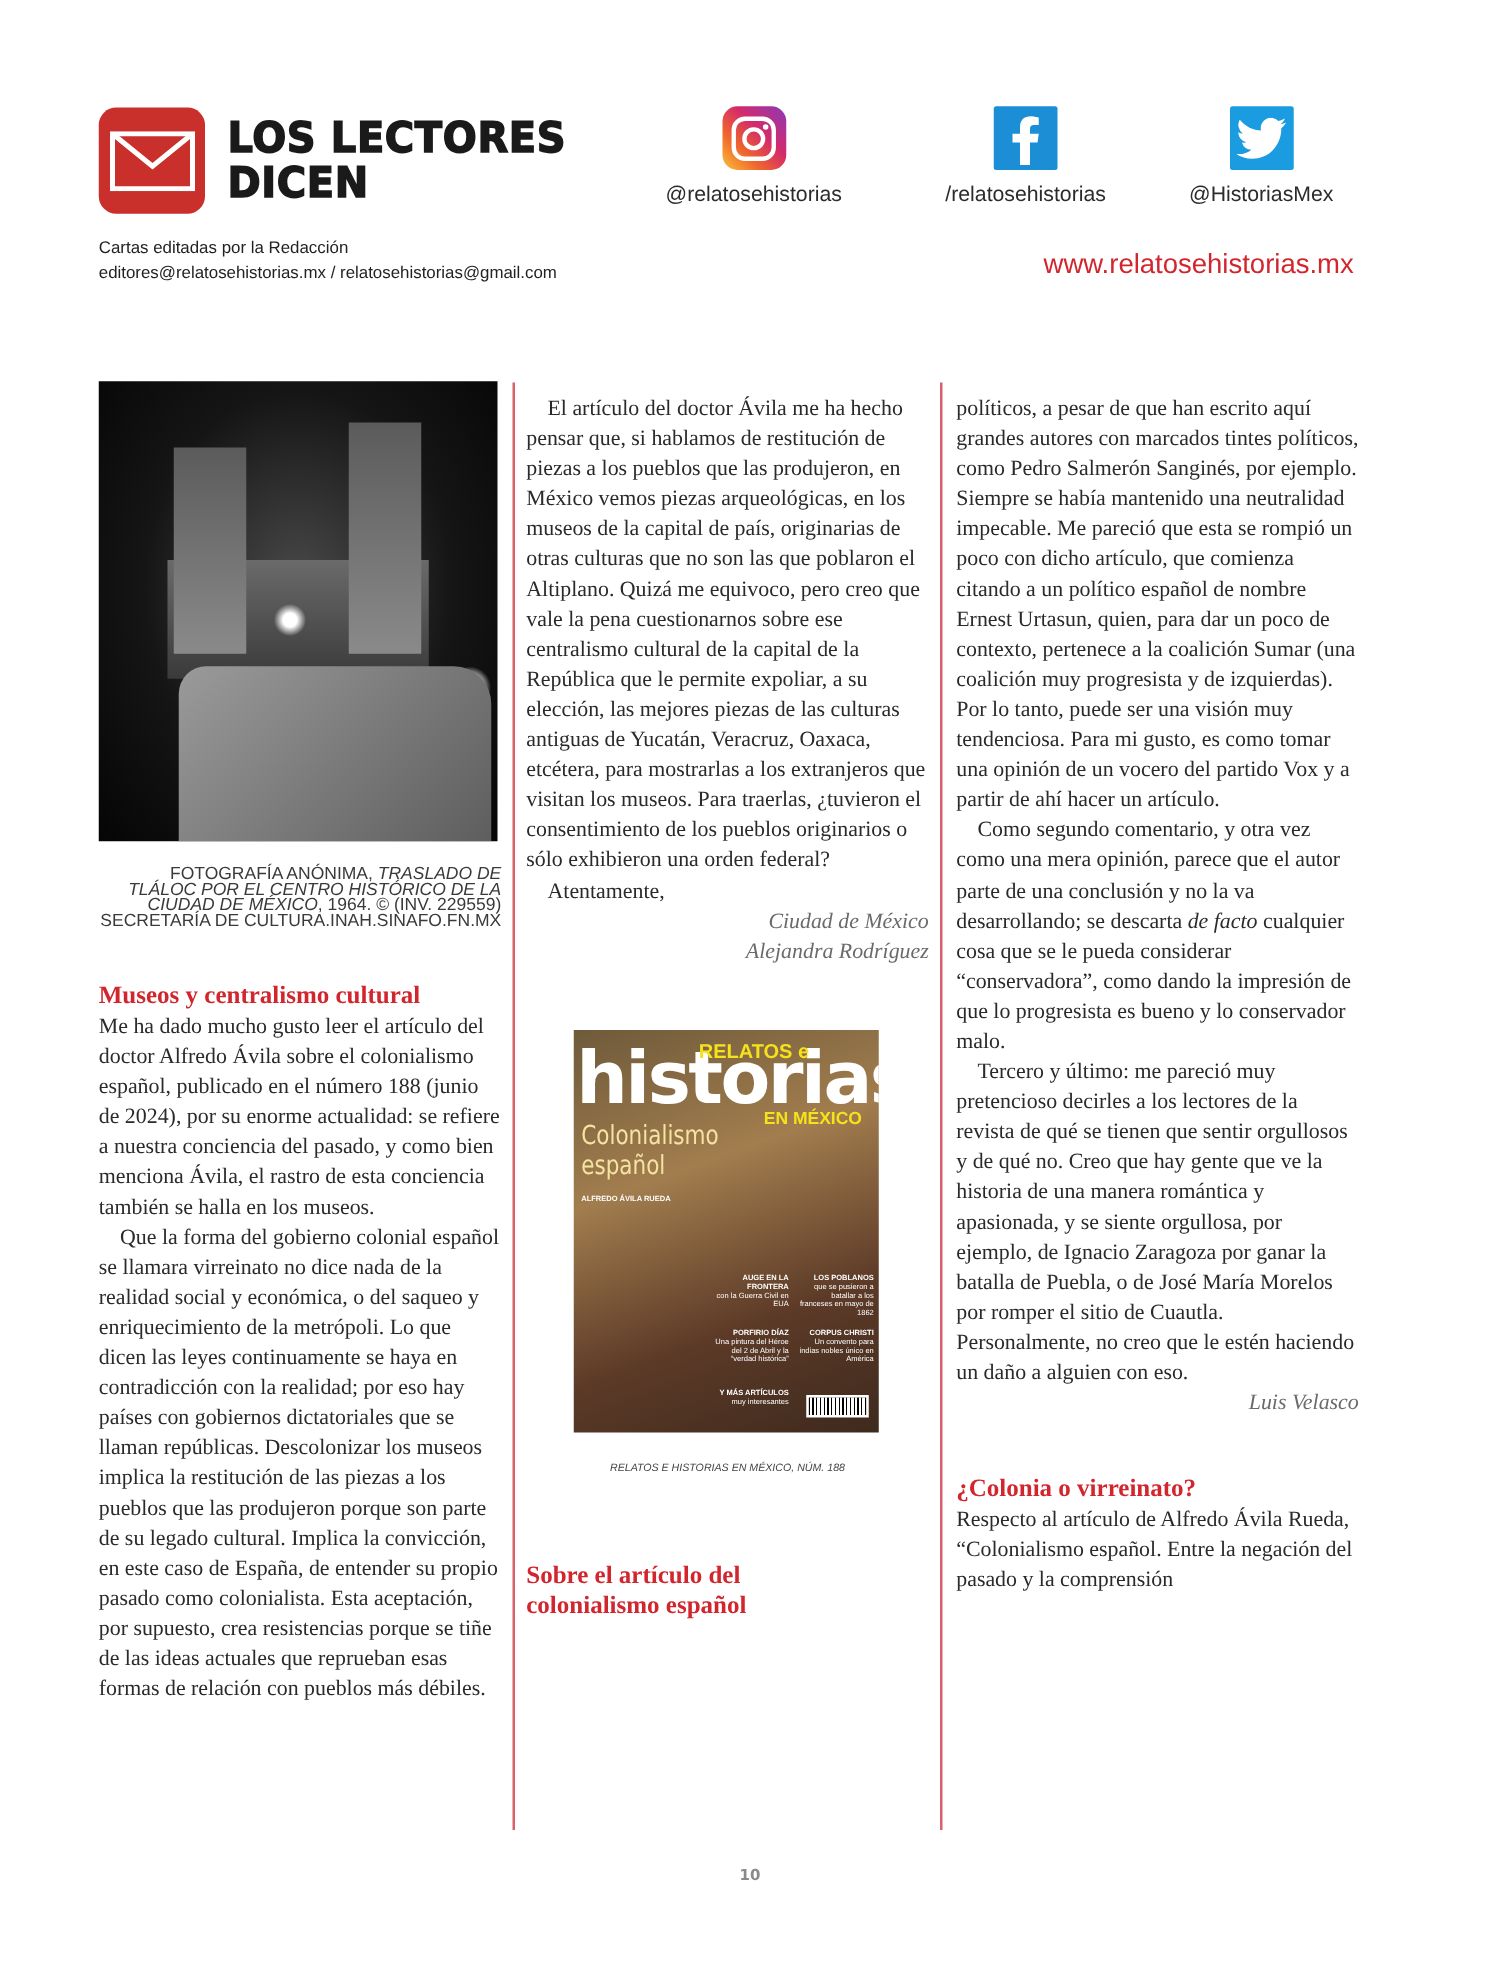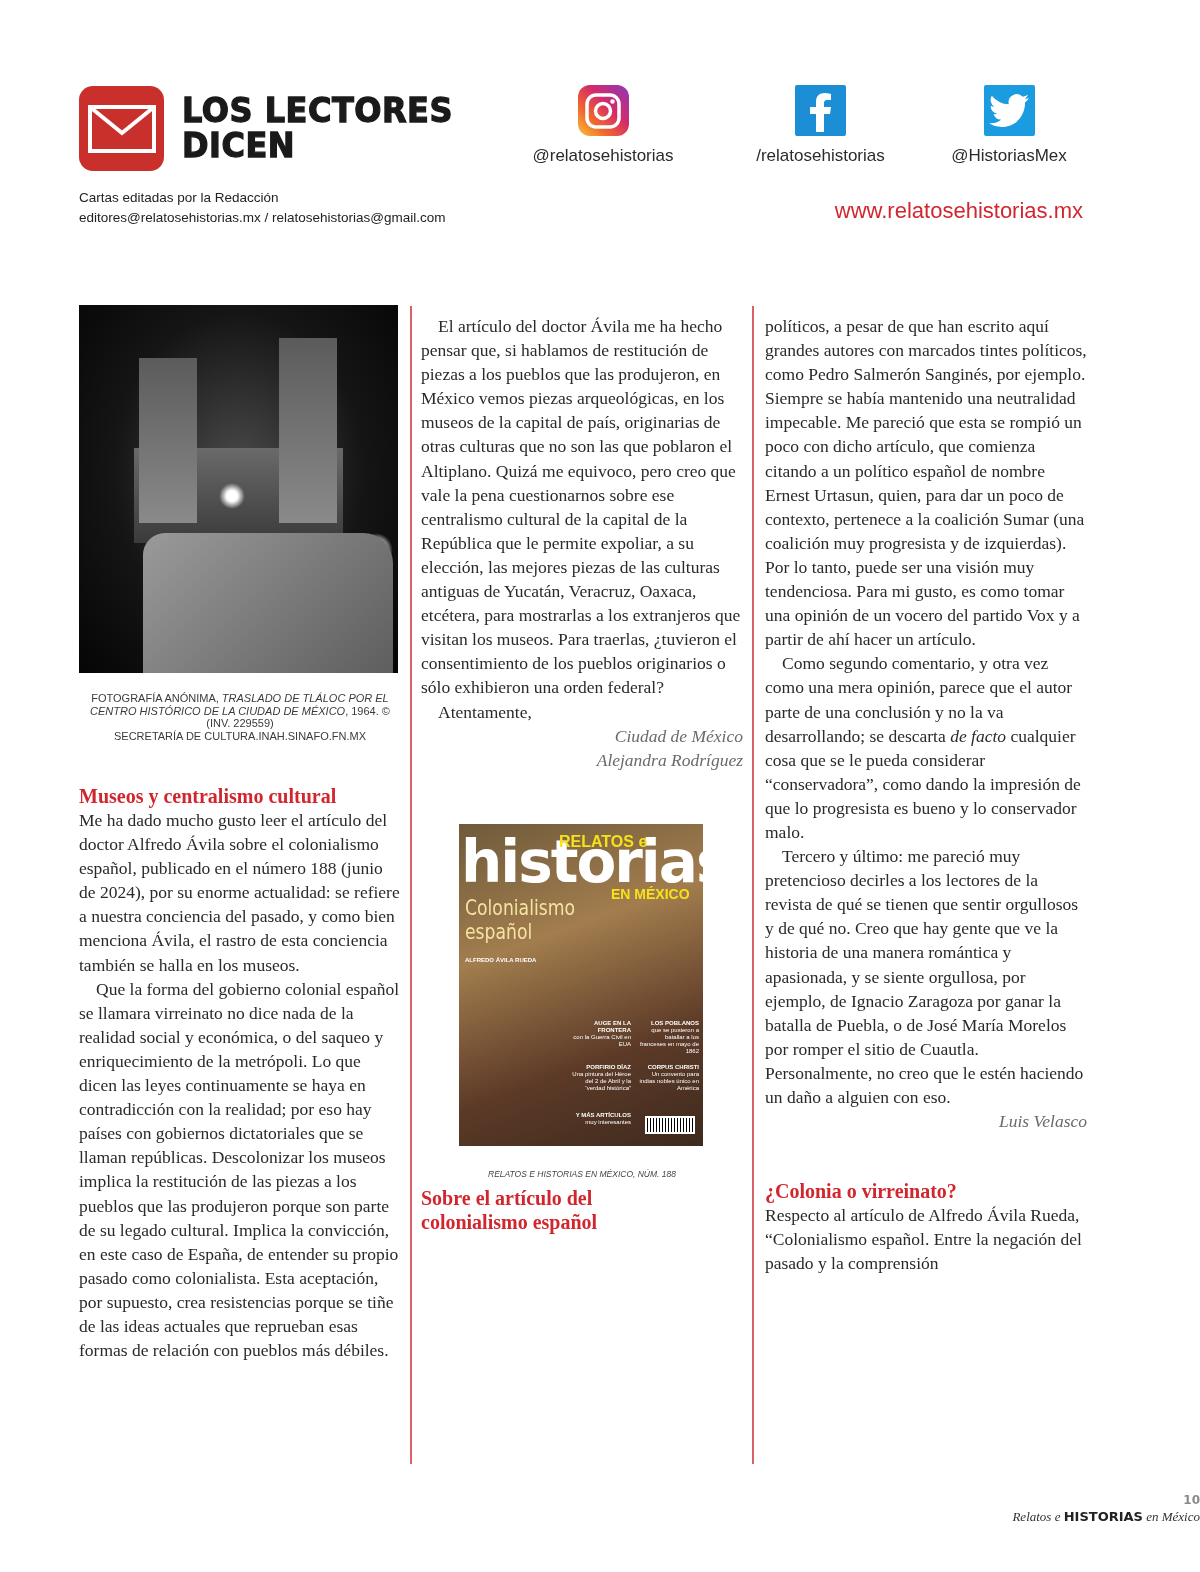--- a/index.html
+++ b/index.html
@@ -35,39 +35,39 @@
   .photo { width: 319px; height: 368px; position: relative; overflow: hidden; background: radial-gradient(ellipse at 50% 45%, #4a4a4a 0%, #151515 55%, #050505 100%); margin-top: -9px; }
   .photo .tower { position: absolute; bottom: 150px; width: 58px; background: linear-gradient(#5b5b5b, #8a8a8a); }
   .photo .t1 { left: 60px; height: 165px; }
   .photo .t2 { left: 200px; height: 185px; }
   .photo .nave { position: absolute; left: 55px; right: 55px; bottom: 130px; height: 95px; background: linear-gradient(#6a6a6a, #3a3a3a); }
   .photo .stone { position: absolute; left: 64px; bottom: 0; width: 250px; height: 140px; background: linear-gradient(135deg, #9a9a9a 0%, #7c7c7c 50%, #5e5e5e 100%); border-radius: 22px 30px 0 0; }
   .photo .light { position: absolute; width: 26px; height: 26px; border-radius: 50%; background: radial-gradient(#fff 30%, rgba(255,255,255,0) 70%); }
   .photo .l1 { left: 280px; top: 228px; width: 34px; height: 34px; }
   .photo .l2 { left: 140px; top: 178px; }
 
-  .caption { font-family: "Liberation Sans", sans-serif; font-size: 11px; line-height: 12.5px; text-align: center; color: #3a3a3a; margin-top: 19px; text-transform: uppercase; }
+  .caption { font-family: "Liberation Sans", sans-serif; font-size: 14px; line-height: 12.5px; text-align: right; color: #3a3a3a; margin-top: 19px; text-transform: uppercase; }
   .caption i { font-style: italic; }
 
   .headline { font-family: Liberation Serif, serif; font-weight: bold; font-size: 20px; line-height: 24px; color: #d2262e; }
   p.body { text-indent: 0; }
   p.indent { text-indent: 17px; }
   .sign { text-align: right; font-style: italic; color: #6a6a6a; }
 
   .cover { width: 244px; height: 322px; margin: 52px 0 0 38px; position: relative; overflow: hidden; background: linear-gradient(160deg, #6e5a3a 0%, #a27d4e 35%, #5c3a27 70%, #3e2a1e 100%); }
   .cover .mast { position: absolute; left: 2px; top: 8px; font-family: "DejaVu Sans", sans-serif; font-weight: bold; font-size: 58px; color: #fff; letter-spacing: -2px; line-height: 60px; }
   .cover .relatos { position: absolute; left: 100px; top: 6px; font-family: "Liberation Sans", sans-serif; font-weight: bold; font-size: 16px; color: #f6e21a; }
   .cover .enmex { position: absolute; left: 152px; top: 58px; font-family: "Liberation Sans", sans-serif; font-weight: bold; font-size: 14px; color: #f6e21a; }
   .cover .coltitle { position: absolute; left: 6px; top: 72px; font-family: "DejaVu Sans", sans-serif; font-size: 21px; line-height: 24px; color: #f4e3a1; transform: scaleX(0.82); transform-origin: left; }
   .cover .author { position: absolute; left: 6px; top: 124px; font-family: "Liberation Sans", sans-serif; font-size: 6px; color: #fff; font-weight: bold; }
   .cover .teaser { position: absolute; font-family: "Liberation Sans", sans-serif; font-size: 6px; line-height: 7px; color: #fff; text-align: right; }
   .cover .barcode { position: absolute; right: 8px; bottom: 12px; width: 50px; height: 18px; background: repeating-linear-gradient(90deg, #000 0 1px, #fff 1px 3px); border: 2px solid #fff; }
   .cover-caption { font-family: "Liberation Sans", sans-serif; font-style: italic; font-size: 8.5px; text-align: center; color: #444; margin-top: 16px; margin-left: 0; width: 322px; }
 
-  .footer { position: absolute; left: 0; width: 1200px; top: 1492px; text-align: right; }
+  .footer { position: absolute; left: 0; width: 1200px; top: 1492px; text-align: center; }
   .footer .pn { font-family: "DejaVu Sans", sans-serif; font-weight: bold; font-size: 12px; color: #8a8a8a; line-height: 16px; }
   .footer .mag { font-size: 13px; font-style: italic; color: #333; line-height: 18px; }
   .footer .mag b { font-family: "DejaVu Sans", sans-serif; font-style: normal; font-weight: bold; color: #222; }
 </style>
 </head>
 <body>
 
 <div class="mail-badge">
   <svg viewBox="0 0 68 48">
     <rect x="2" y="2" width="64" height="44" fill="none" stroke="#fff" stroke-width="4"></rect>
@@ -150,32 +150,31 @@
     <div class="author">ALFREDO ÁVILA RUEDA</div>
     <div class="teaser" style="left:112px; top:196px; width:60px;"><b>AUGE EN LA FRONTERA</b><br><span>con la Guerra Civil en EUA</span></div>
     <div class="teaser" style="left:180px; top:196px; width:60px;"><b>LOS POBLANOS</b><br><span>que se pusieron a batallar a los franceses en mayo de 1862</span></div>
     <div class="teaser" style="left:112px; top:240px; width:60px;"><b>PORFIRIO DÍAZ</b><br><span>Una pintura del Héroe del 2 de Abril y la “verdad histórica”</span></div>
     <div class="teaser" style="left:180px; top:240px; width:60px;"><b>CORPUS CHRISTI</b><br><span>Un convento para indias nobles único en América</span></div>
     <div class="teaser" style="left:112px; top:288px; width:60px;"><b>Y MÁS ARTÍCULOS</b><br><span>muy interesantes</span></div>
     <div class="barcode"></div>
   </div>
   <div class="cover-caption">RELATOS E HISTORIAS EN MÉXICO, NÚM. 188</div>
 
-  <div class="headline" style="">
+  <div class="headline" style="margin-top:62px">
     <div>Sobre el artículo del</div>
     <div>colonialismo español</div>
   </div>
 </div>
 
 <div class="col col3">
   <p class="body">políticos, a pesar de que han escrito aquí grandes autores con marcados tintes políticos, como Pedro Salmerón Sanginés, por ejemplo. Siempre se había mantenido una neutralidad impecable. Me pareció que esta se rompió un poco con dicho artículo, que comienza citando a un político español de nombre Ernest Urtasun, quien, para dar un poco de contexto, pertenece a la coalición Sumar (una coalición muy progresista y de izquierdas). Por lo tanto, puede ser una visión muy tendenciosa. Para mi gusto, es como tomar una opinión de un vocero del partido Vox y a partir de ahí hacer un artículo.</p>
   <p class="indent"><span>Como segundo comentario, y otra vez como una mera opinión, parece que el autor parte de una conclusión y no la va desarrollando; se descarta</span> <i>de facto</i><span> cualquier cosa que se le pueda considerar “conservadora”, como dando la impresión de que lo progresista es bueno y lo conservador malo.</span></p>
   <p class="indent">Tercero y último: me pareció muy pretencioso decirles a los lectores de la revista de qué se tienen que sentir orgullosos y de qué no. Creo que hay gente que ve la historia de una manera romántica y apasionada, y se siente orgullosa, por ejemplo, de Ignacio Zaragoza por ganar la batalla de Puebla, o de José María Morelos por romper el sitio de Cuautla. Personalmente, no creo que le estén haciendo un daño a alguien con eso.</p>
   <div class="sign">Luis Velasco</div>
 
   <div class="headline" style="margin-top:46px">¿Colonia o virreinato?</div>
   <p class="body">Respecto al artículo de Alfredo Ávila Rueda, “Colonialismo español. Entre la negación del pasado y la comprensión</p>
 </div>
 
 <div class="footer">
   <div class="pn">10</div>
-  <div class="mag"><span>Relatos e </span><b>HISTORIAS</b><span> en México</span></div>
 </div>
 
 </body></html>

